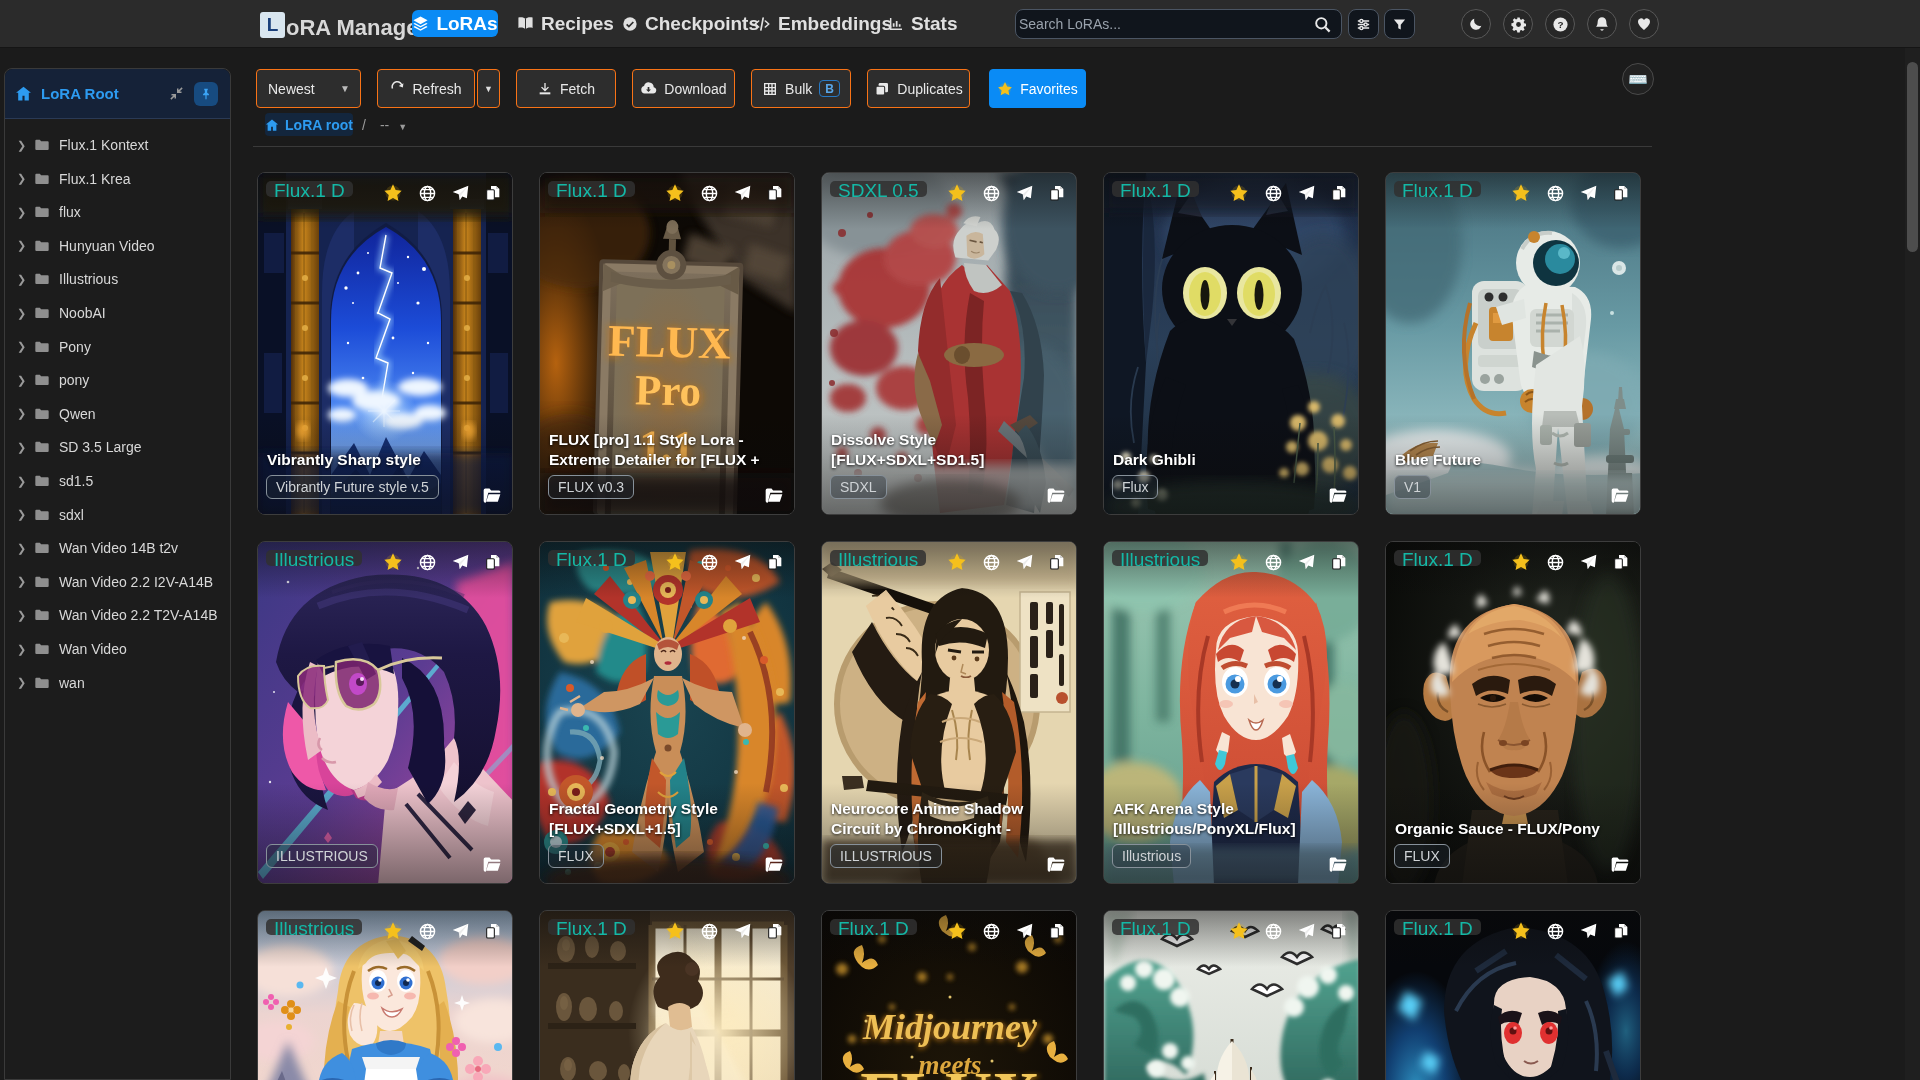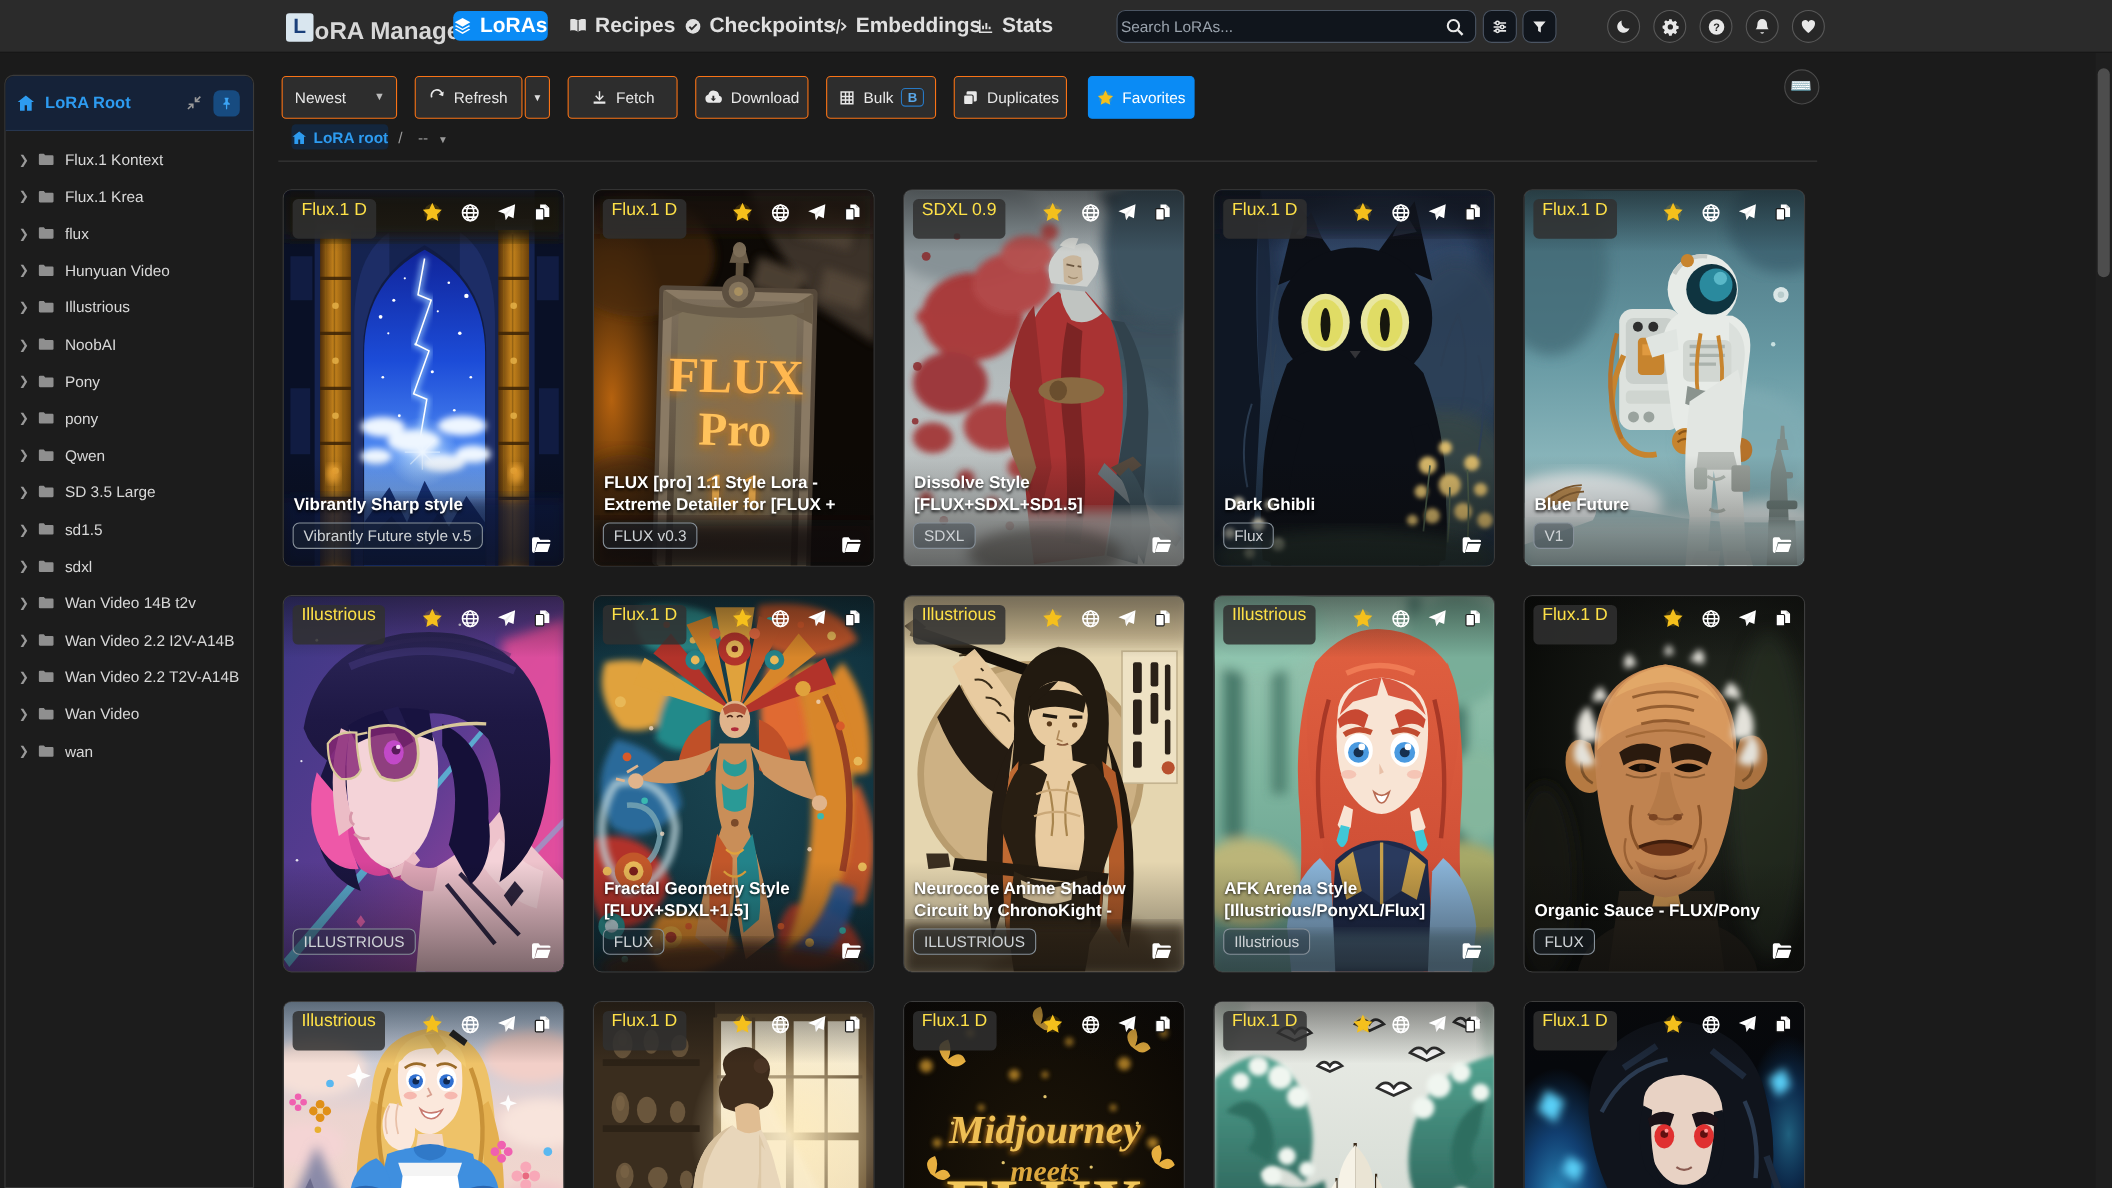--- a/index.html
+++ b/index.html
@@ -34,21 +34,21 @@
 #sep{position:absolute;left:253px;top:146px;width:1399px;height:1px;background:#3a3a3a}
 #kbbtn{position:absolute;left:1622px;top:63px;width:32px;height:32px;border:1px solid #4a4a4a;border-radius:50%;background:#222;display:flex;align-items:center;justify-content:center}
 
 #sbtrack{position:absolute;right:0;top:48px;width:15px;height:1032px;background:#1f1f1f}
 #sbthumb{position:absolute;right:2px;top:62px;width:11px;height:190px;background:#4d4d4d;border-radius:6px}
 
 #grid{position:absolute;left:257px;top:172px;width:1390px;height:908px}
 .card{position:absolute;width:256px;height:343px;border-radius:8px;overflow:hidden;border:1px solid #3d3d3d;background:#111}
 .card svg.art{position:absolute;left:0;top:0}
 .ctop{position:absolute;left:0;top:0;right:0;height:56px;background:linear-gradient(rgba(10,10,10,.48),rgba(10,10,10,0))}
-.badge{position:absolute;left:8px;top:8px;height:36px;background:rgba(48,48,48,.85);border-radius:5px;color:#fde047;font-size:16px;line-height:20px;padding:0 8px}
+.badge{position:absolute;left:8px;top:8px;height:16px;background:rgba(48,48,48,.85);border-radius:5px;color:#14b8a6;font-size:19px;line-height:20px;padding:0 8px}
 .icons{position:absolute;top:10px;right:11px;display:flex;gap:16px;align-items:center}
 .cbot{position:absolute;left:0;bottom:0;right:0;height:100px;background:linear-gradient(rgba(10,10,10,0),rgba(10,10,10,.5))}
 .title{position:absolute;left:9px;right:9px;bottom:45px;color:#fff;font-size:15.5px;font-weight:bold;line-height:19.5px;text-shadow:0 1px 3px rgba(0,0,0,.9)}
 .vpill{position:absolute;left:8px;bottom:15px;height:24px;border:1px solid #87919a;background:rgba(35,45,55,.38);border-radius:6px;color:#cfd3d6;font-size:14px;line-height:22px;padding:0 9px}
 .fold{position:absolute;right:10px;bottom:8px}
 </style>
 </head>
 <body>
 <svg width="0" height="0" style="position:absolute">
 <defs>
@@ -587,21 +587,21 @@
 <path d="M96 180 q-8 30 2 60 l14 34 8 -22 -12 -44 Z" fill="#8a6a48"></path>
 <ellipse cx="152" cy="182" rx="30" ry="12" fill="#8a6a42"></ellipse>
 <ellipse cx="140" cy="182" rx="8" ry="9" fill="#6a4e2e"></ellipse>
 <path d="M182 248 L252 316 L247 324 L176 258 Z" fill="#6a757a"></path>
 <path d="M188 252 l20 -10 8 8 -18 12 Z" fill="#55493e"></path>
 <path d="M196 260 q14 24 10 60 l12 20 6 -30 q-4 -40 -20 -58 Z" fill="#3a4e58"></path>
 <rect x="0" y="292" width="256" height="51" fill="#c0c4c2" opacity=".8" filter="url(#g3b)"></rect>
 <ellipse cx="128" cy="330" rx="70" ry="24" fill="#5a5450" opacity=".6" filter="url(#g3b)"></ellipse>
 </svg>
       <div class="ctop"></div>
-      <div class="badge">SDXL 0.9</div>
+      <div class="badge">SDXL 0.5</div>
       <div class="icons">
         <svg width="20" height="20">
           <use href="#i-star"></use>
         </svg>
         <svg width="17" height="17">
           <use href="#i-globe"></use>
         </svg>
         <svg width="17" height="17">
           <use href="#i-plane"></use>
         </svg>

